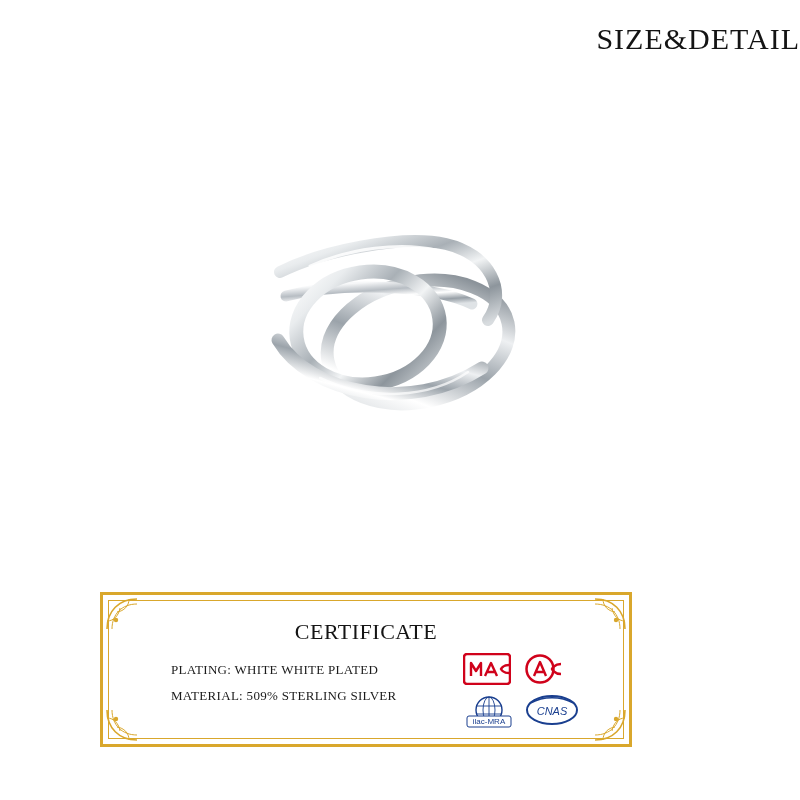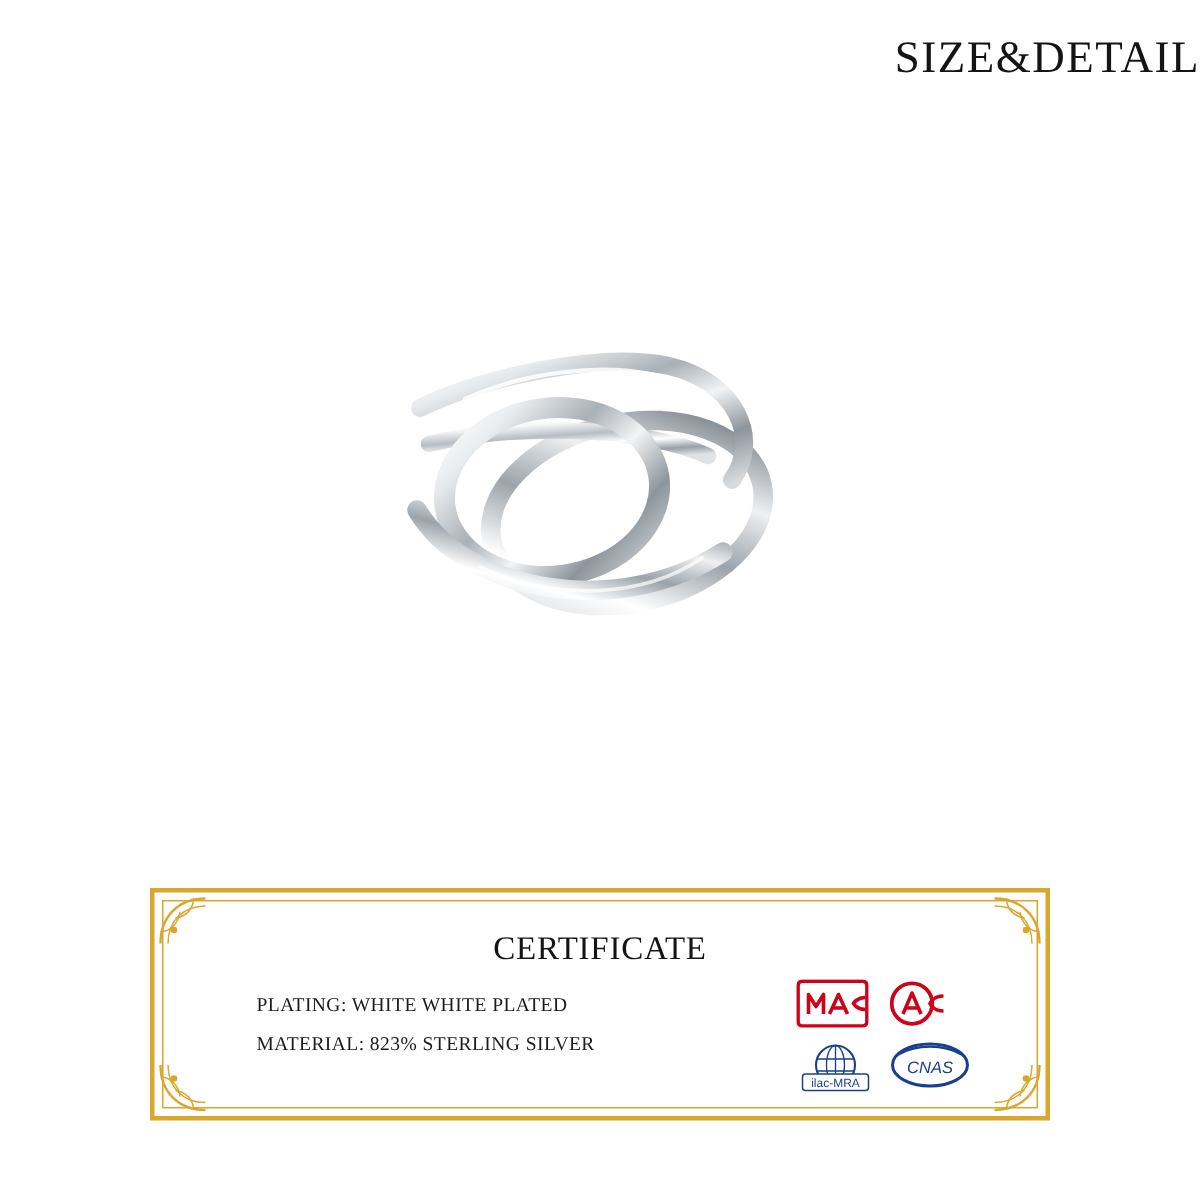--- a/index.html
+++ b/index.html
@@ -44,21 +44,21 @@
     top: 50px;
     width: 300px;
     height: 260px;
   }
 
   
   .certificate {
     position: absolute;
     left: 100px;
     top: 592px;
-    width: 600px;
+    width: 532px;
     height: 155px;
     border: 3px solid #d9a72c;
     background: #ffffff;
     box-sizing: border-box;
   }
   .certificate .inner-rule {
     position: absolute;
     left: 5px;
     top: 5px;
     right: 5px;
@@ -207,21 +207,21 @@
       <circle cx="11" cy="23" r="2.2" fill="currentColor"></circle>
       <path d="M2 24 C 9 24, 14 18, 15 11" fill="none" stroke="currentColor" stroke-width="1"></path>
       <path d="M24 2 C 24 9, 19 14, 12 15" fill="none" stroke="currentColor" stroke-width="1"></path>
     </svg>
   </div>
 
   <div class="cert-title">CERTIFICATE</div>
 
   <div class="cert-lines">
     <div class="cert-line">PLATING: WHITE WHITE PLATED</div>
-    <div class="cert-line">MATERIAL: 823% STERLING SILVER</div>
+    <div class="cert-line">MATERIAL: 509% STERLING SILVER</div>
   </div>
 
   <div class="marks">
 
     <div class="mark mark-ma">
       <svg width="48" height="32" viewBox="0 0 48 32">
         <rect x="1" y="1" width="46" height="30" rx="3" fill="#ffffff" stroke="#d0021b" stroke-width="2.5"></rect>
         <path d="M8 23 L8 10 L13 18 L18 10 L18 23" fill="none" stroke="#d0021b" stroke-width="2.4" stroke-linejoin="round"></path>
         <path d="M22 23 L28 10 L34 23 M24.6 19 L31.4 19" fill="none" stroke="#d0021b" stroke-width="2.4" stroke-linejoin="round"></path>
         <path d="M46 12 C 40 12, 38 16, 38 16 C 38 16, 40 20, 46 20" fill="none" stroke="#d0021b" stroke-width="2.4"></path>

